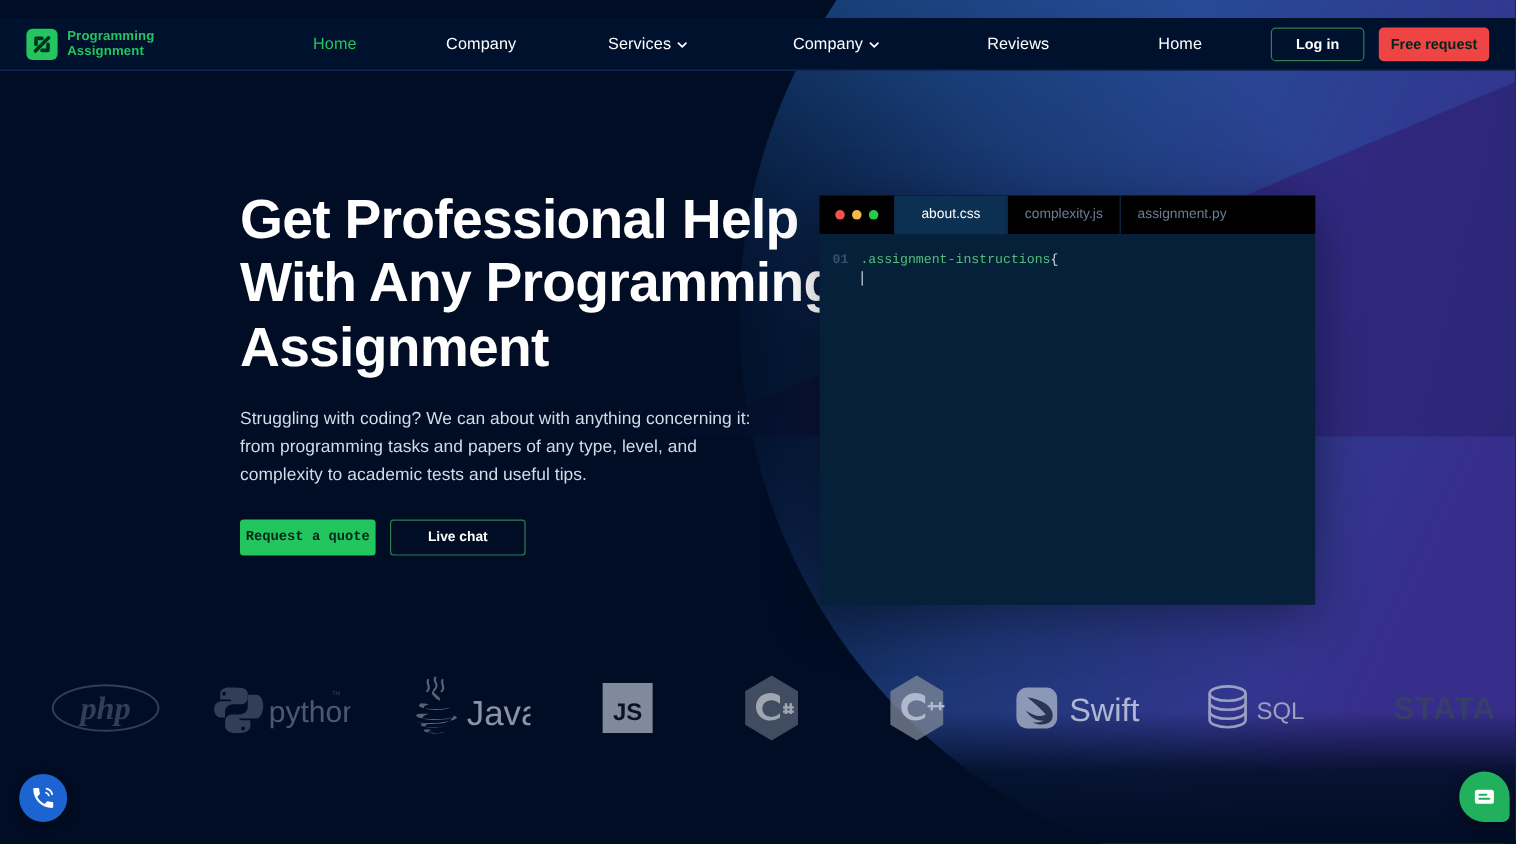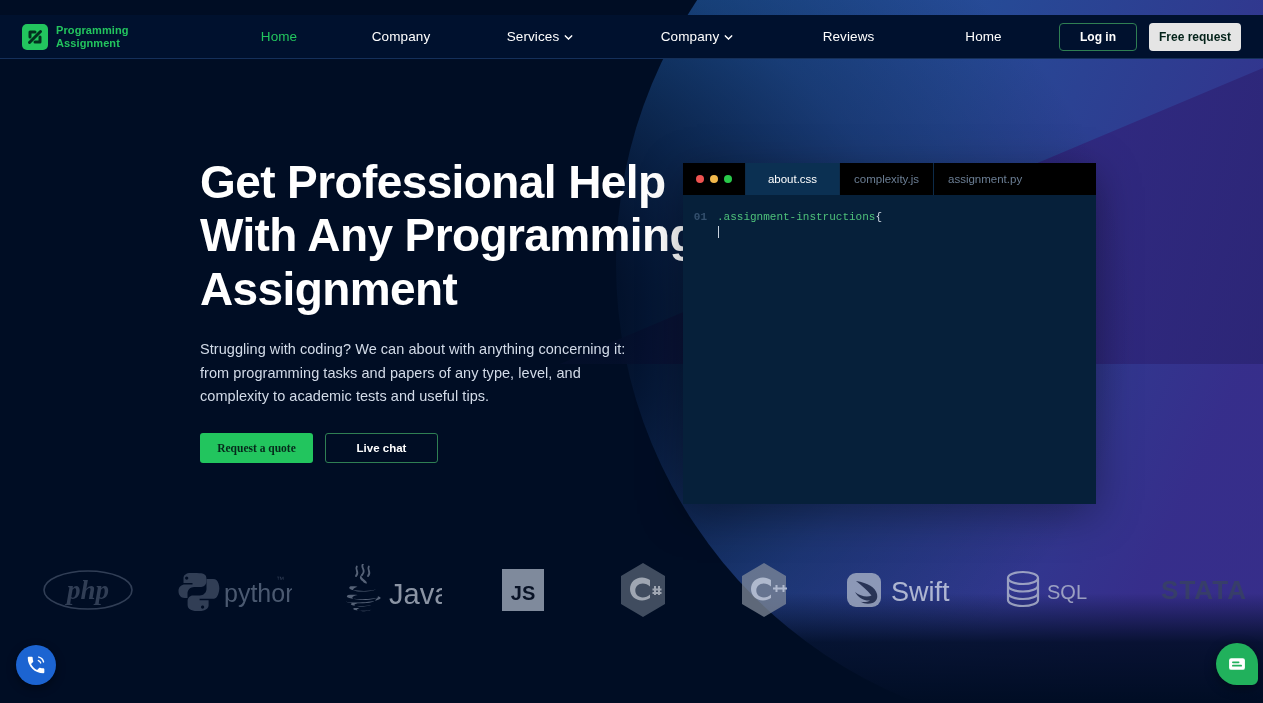--- a/index.html
+++ b/index.html
@@ -66,39 +66,39 @@
   .chev { width:9px; height:9px; flex:none; margin-top:1px; }
 
   .nav-actions { display:flex; align-items:center; gap:12px; margin-right:22px; }
   .btn-login {
     width:78px; height:28px; border:1px solid #2f7f53; border-radius:4px;
     background:transparent; color:#fff; font-size:12px; font-weight:bold;
     cursor:pointer; font-family:inherit;
   }
   .btn-free {
     width:92px; height:28px; border:none; border-radius:4px;
-    background:#e5e5e5; color:#04231a; font-size:12px; font-weight:bold;
+    background:#ef4444; color:#04231a; font-size:12px; font-weight:bold;
     cursor:pointer; font-family:inherit;
   }
 
   
   #hero { position:absolute; left:0; top:44px; width:1263px; height:659px; z-index:10; }
   .hero-copy { position:absolute; left:180px; top:112px; width:500px;margin-left:20px; }
   h1.hero-title {
     color:#ffffff; font-size:46px; font-weight:bold; line-height:1.16;
     letter-spacing:-.6px; white-space:pre-line;
   }
   p.hero-sub {
     margin-top:22px; color:#d2dbe8; font-size:14.5px; line-height:1.62;
     white-space:pre-line; letter-spacing:.05px;
   }
   .hero-btns { margin-top:24px; display:flex; gap:12px; }
   .btn-quote {
     width:113px; height:30px; background:#22c55e; border:none; border-radius:3px;
-    color:#06281b; font-size:11.5px; font-weight:bold; cursor:pointer; font-family:Liberation Serif, serif;
+    color:#06281b; font-size:11.5px; font-weight:bold; cursor:pointer; font-family:Liberation Mono, monospace;
   }
   .btn-chat {
     width:113px; height:30px; background:transparent; border:1px solid #2f7f53;
     border-radius:3px; color:#ffffff; font-size:11.5px; font-weight:bold;
     cursor:pointer; font-family:inherit;
   }
 
   
   #editor {
     position:absolute; left:683px; top:119px; width:413px; height:341px;

